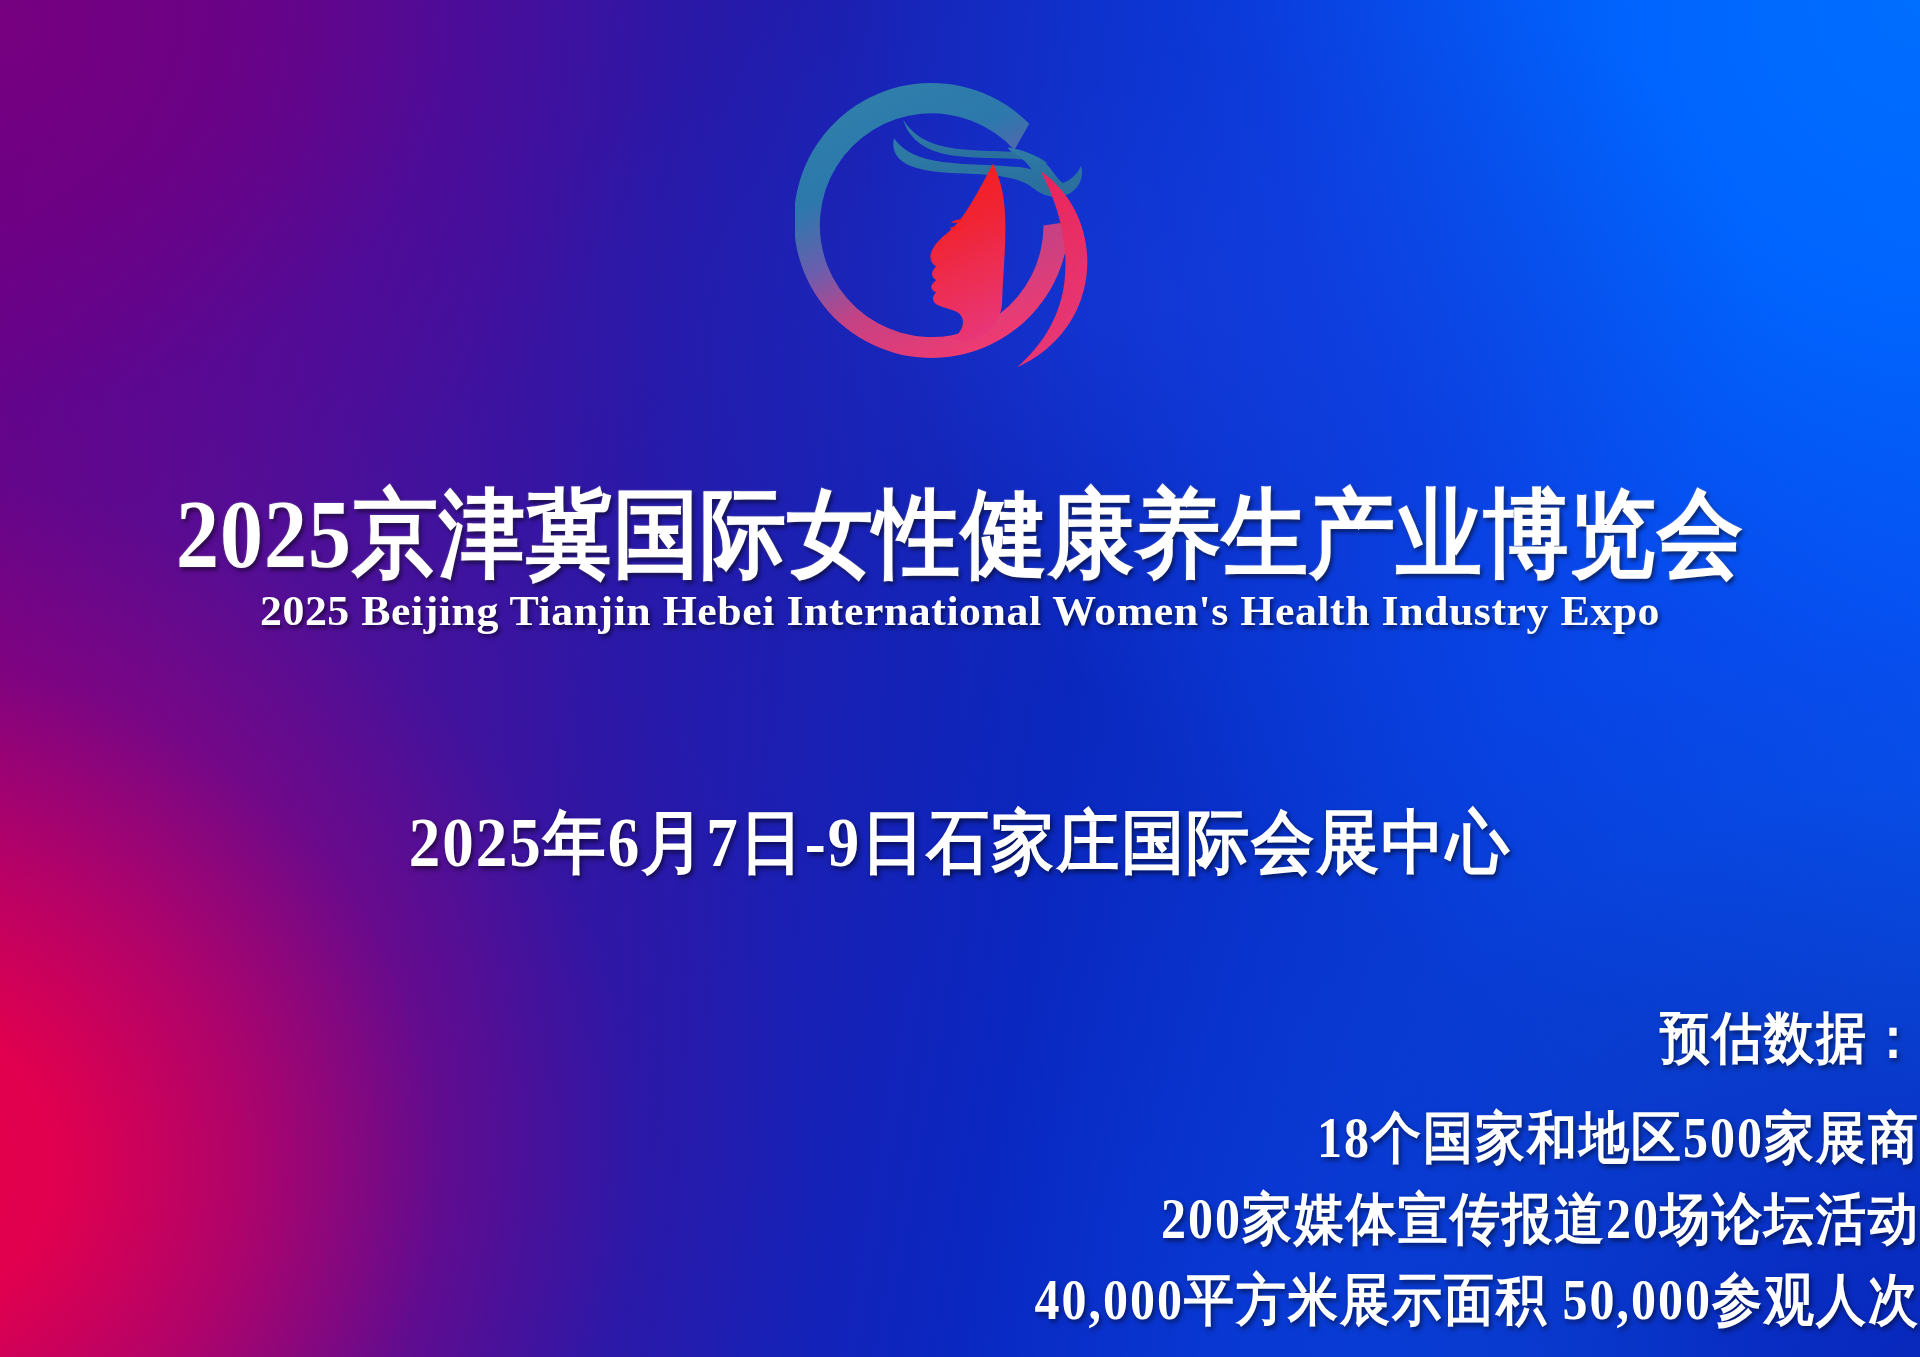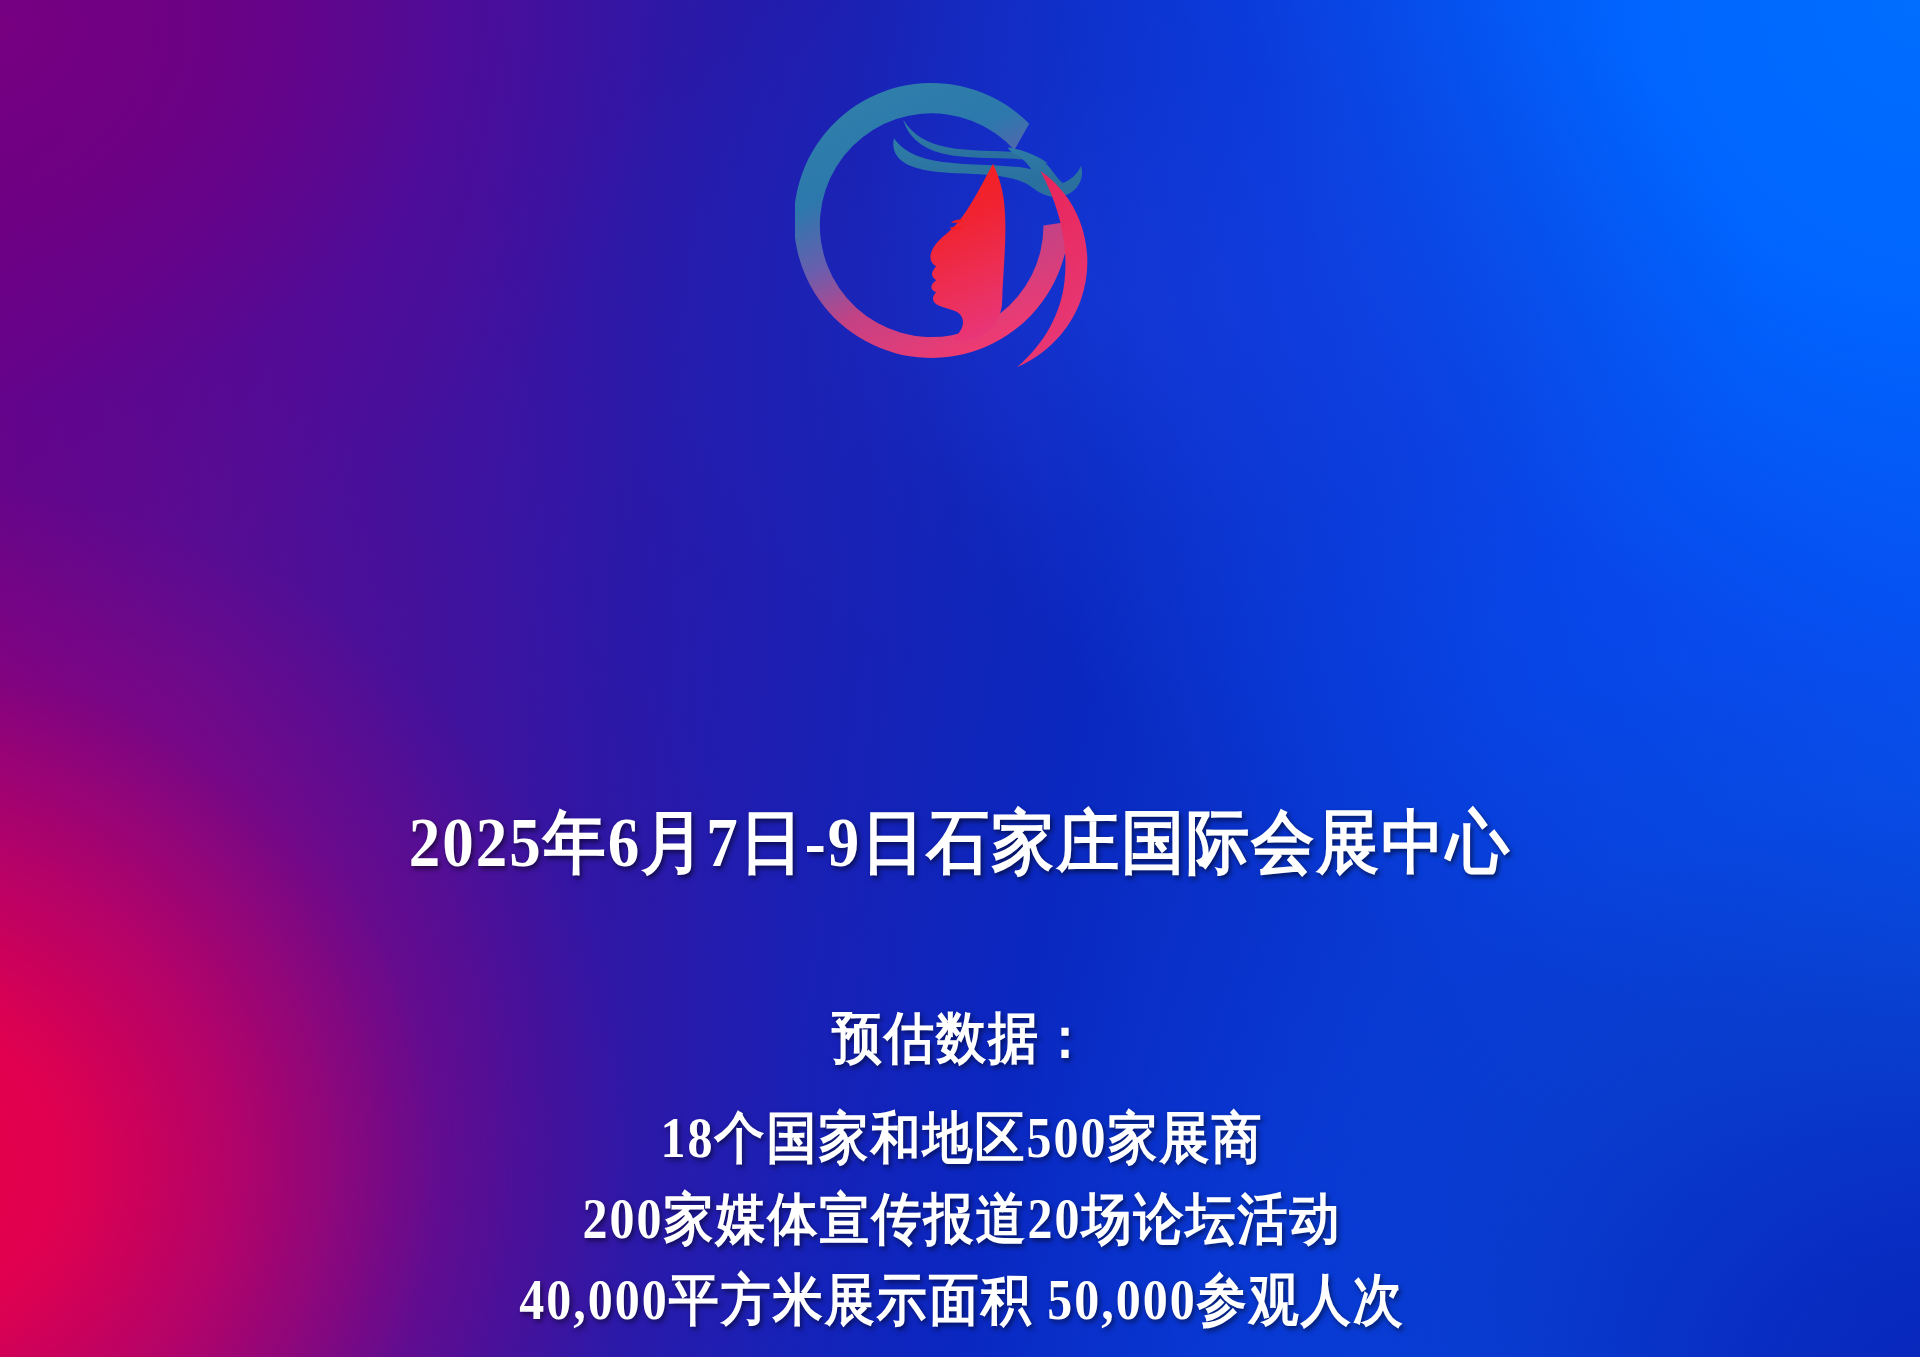--- a/index.html
+++ b/index.html
@@ -156,20 +156,21 @@
     text-shadow: 2px 3px 5px rgba(0,0,0,0.55);
     transform: scaleY(1.1);
   }
 
   
   .stats {
     position: absolute;
     left: 4px;
     right: 0;
     top: 1005px;
+    text-align: right;
   }
   .stats .stat-heading {
     font-family: "Liberation Serif", "DejaVu Serif", serif;
     font-weight: bold;
     font-size: 50px;
     letter-spacing: 2px;
     color: #ffffff;
     text-shadow: 2px 3px 5px rgba(0,0,0,0.5);
     transform: scaleY(1.12);
     margin-bottom: 26px;
@@ -278,20 +279,24 @@
                  c 10 3 22 2 32 -4
                  c 14 -8 22 -22 22 -38
                  c 1 -36 6 -72 2 -108
                  c -2 -16 -6 -28 -12 -41 Z" fill="url(#faceGrad)"></path>
 
         <path d="M170 174 c 4 -3 9 -4 14 -3 c -4 3 -9 4 -14 3 Z
                  M168 180 c 5 -2 10 -2 15 0 c -5 2 -10 2 -15 0 Z" fill="#F51E1E"></path>
       </svg>
     </div>
 
+    <div class="title-block">
+      <div class="title-cn">2025京津冀国际女性健康养生产业博览会</div>
+      <div class="title-en">2025 Beijing Tianjin Hebei International Women's Health Industry Expo</div>
+    </div>
 
     <div class="datevenue">
       <div class="date">2025年6月7日-9日</div>
       <div class="venue">石家庄国际会展中心</div>
     </div>
 
     <div class="stats">
       <div class="stat-heading">预估数据：</div>
       <div class="stat-line">18个国家和地区500家展商</div>
       <div class="stat-line">200家媒体宣传报道20场论坛活动</div>

